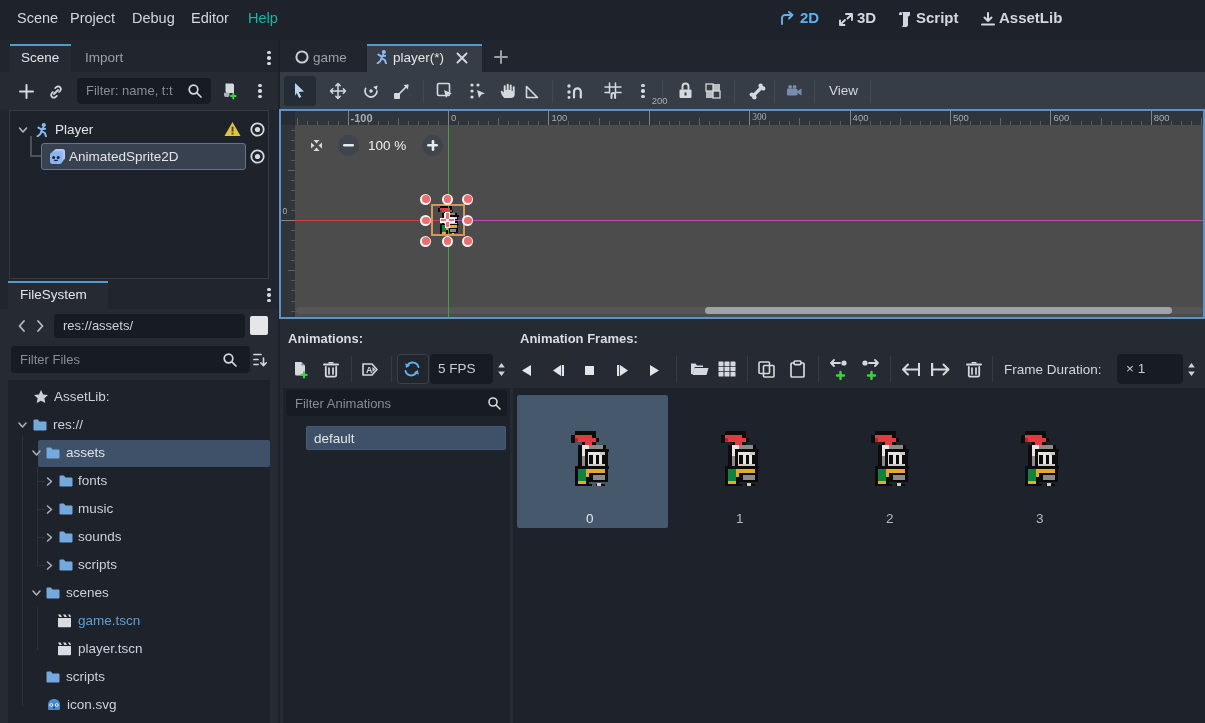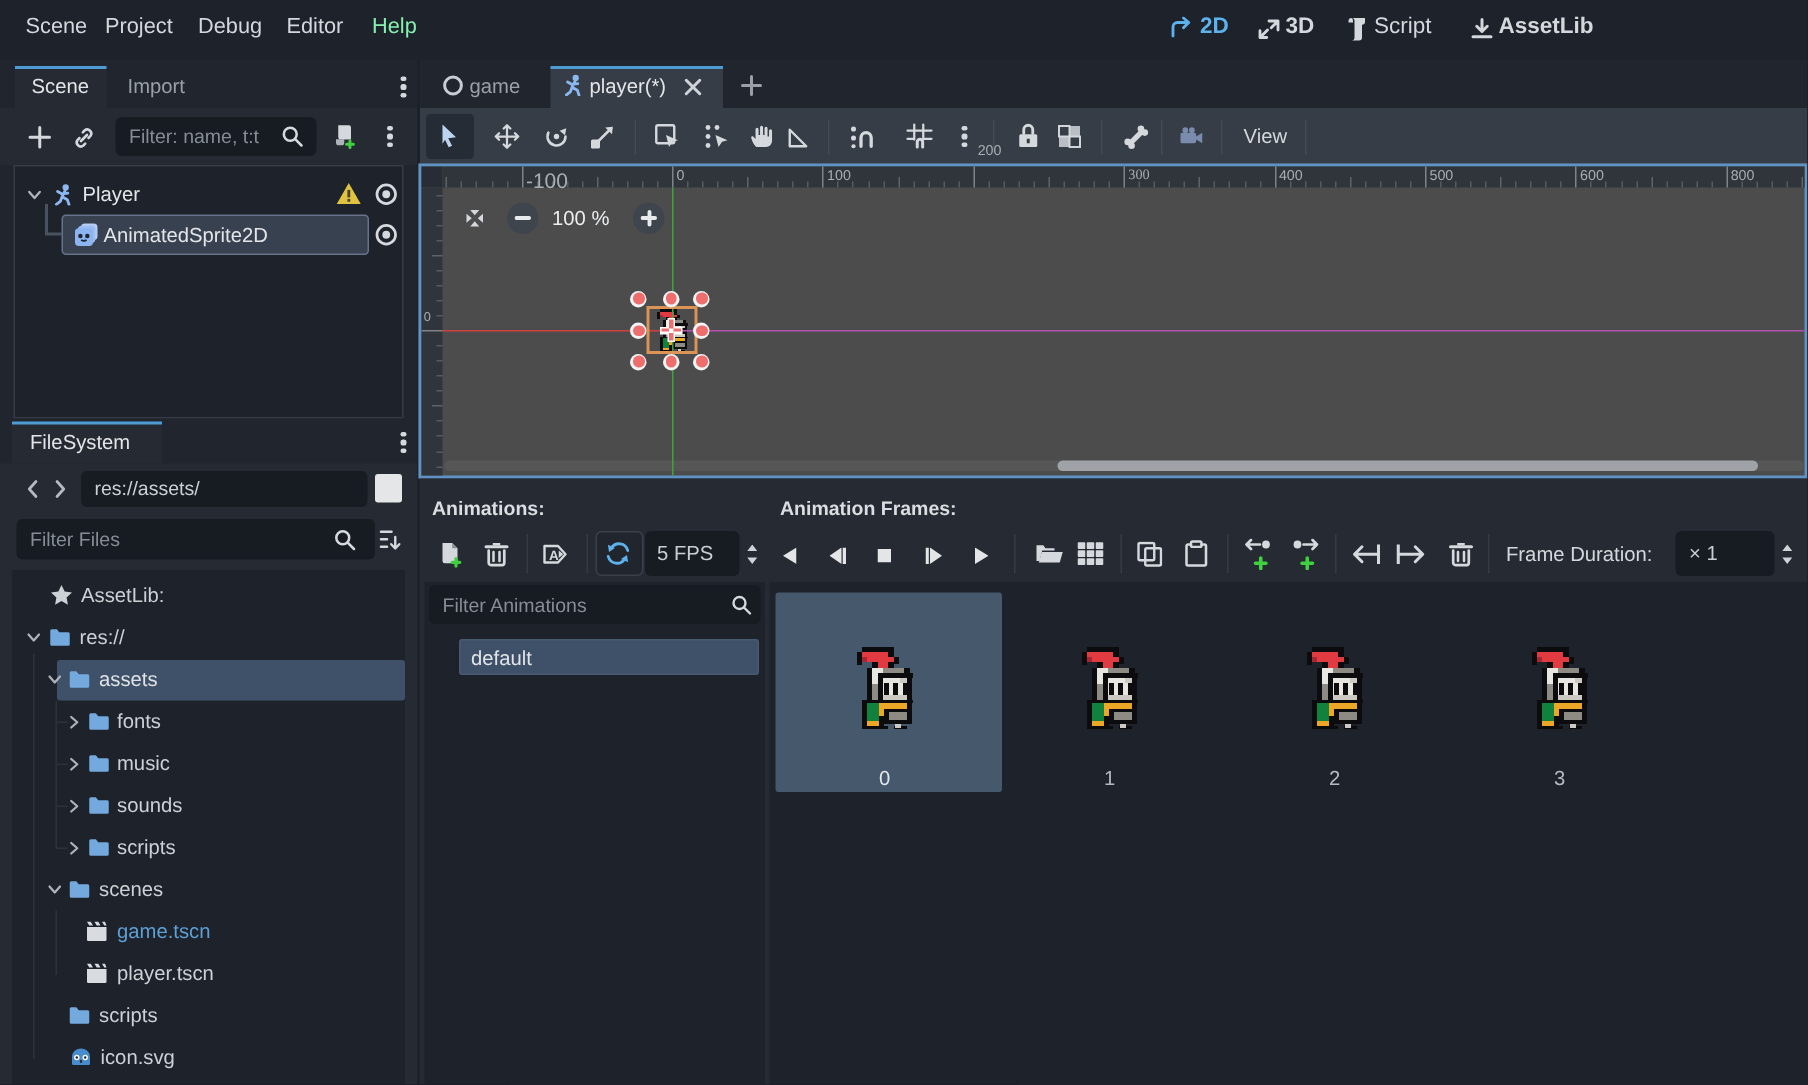--- a/index.html
+++ b/index.html
@@ -4,34 +4,34 @@
 #app{position:relative;width:1205px;height:723px;overflow:hidden;
  font-family:"Liberation Sans",sans-serif;background:#1d2129;}
 .abs{position:absolute;}
 </style></head><body>
 <div id="app">
 <div class="abs" style="left:0px;top:0px;width:1205px;height:40px;background:#1d222b"></div>
 <div class="abs" style="left:17px;top:10px;font-size:14.5px;color:#d4d7db;font-weight:400;white-space:nowrap;">Scene</div>
 <div class="abs" style="left:70px;top:10px;font-size:14.5px;color:#d4d7db;font-weight:400;white-space:nowrap;">Project</div>
 <div class="abs" style="left:132px;top:10px;font-size:14.5px;color:#d4d7db;font-weight:400;white-space:nowrap;">Debug</div>
 <div class="abs" style="left:191px;top:10px;font-size:14.5px;color:#d4d7db;font-weight:400;white-space:nowrap;">Editor</div>
-<div class="abs" style="left:248px;top:10px;font-size:14.5px;color:#86efac;font-weight:400;white-space:nowrap;text-align:center;">Help</div>
+<div class="abs" style="left:248px;top:10px;font-size:14.5px;color:#14b8a6;font-weight:400;white-space:nowrap;text-align:center;">Help</div>
 <svg class="abs" style="left:779px;top:11px;" width="17" height="17" viewBox="0 0 17 17">
       <path d="M3 13V7a3 3 0 013-3h7 M10 1l3.5 3L10 7.5" stroke="#5db2ec" stroke-width="1.9" fill="none" stroke-linecap="round" stroke-linejoin="round"></path>
     </svg>
 <div class="abs" style="left:800px;top:9px;font-size:15px;color:#5db2ec;font-weight:700;white-space:nowrap;">2D</div>
 <svg class="abs" style="left:838px;top:11px;" width="17" height="17" viewBox="0 0 17 17">
       <path d="M2 14l5-5 M2 9.5V14h4.5 M8 3h6v6 M14 3L9.5 7.5" stroke="#d4d7db" stroke-width="1.9" fill="none" stroke-linecap="round" stroke-linejoin="round"></path>
     </svg>
 <div class="abs" style="left:857px;top:9px;font-size:15px;color:#d4d7db;font-weight:700;white-space:nowrap;">3D</div>
 <svg class="abs" style="left:897px;top:11px;" width="16" height="17" viewBox="0 0 16 17">
       <path d="M4 1h9v2.5a2 2 0 01-2 2V14a2 2 0 01-2 2H4a2 2 0 002-2V3a2 2 0 00-2-2z" fill="#d4d7db"></path>
       <path d="M4 1a2 2 0 00-2 2v1h3V3a2 2 0 00-1-2z" fill="#d4d7db"></path>
     </svg>
-<div class="abs" style="left:916px;top:9px;font-size:15px;color:#d4d7db;font-weight:400;white-space:nowrap;">Script</div>
+<div class="abs" style="left:916px;top:9px;font-size:15px;color:#d4d7db;font-weight:700;white-space:nowrap;">Script</div>
 <svg class="abs" style="left:980px;top:11px;" width="16" height="17" viewBox="0 0 16 17">
       <path d="M8 2v8 M4.5 6.5L8 10l3.5-3.5 M2 13.5h12" stroke="#d4d7db" stroke-width="2" fill="none" stroke-linecap="round" stroke-linejoin="round"></path>
     </svg>
 <div class="abs" style="left:999px;top:9px;font-size:15px;color:#d4d7db;font-weight:700;white-space:nowrap;">AssetLib</div>
 <div class="abs" style="left:0px;top:40px;width:278px;height:683px;background:#21262e"></div>
 <div class="abs" style="left:10px;top:44px;width:61px;height:28px;background:#262b33"></div>
 <div class="abs" style="left:10px;top:44px;width:61px;height:2px;background:#4f9cd5"></div>
 <div class="abs" style="left:21px;top:50px;font-size:13.5px;color:#e3e5e8;font-weight:400;white-space:nowrap;">Scene</div>
 <div class="abs" style="left:85px;top:50px;font-size:13.5px;color:#9aa0a8;font-weight:400;white-space:nowrap;">Import</div>
 <div class="abs" style="left:267.3px;top:50.9px;width:3.4px;height:3.4px;border-radius:50%;background:#d5d9dd"></div>
@@ -391,21 +391,21 @@
 <div class="abs" style="left:1110.64px;top:120.5px;width:1px;height:4.5px;background:#565b62"></div>
 <div class="abs" style="left:1120.68px;top:120.5px;width:1px;height:4.5px;background:#565b62"></div>
 <div class="abs" style="left:1130.72px;top:120.5px;width:1px;height:4.5px;background:#565b62"></div>
 <div class="abs" style="left:1140.76px;top:120.5px;width:1px;height:4.5px;background:#565b62"></div>
 <div class="abs" style="left:1150.8px;top:111px;width:1px;height:14px;background:#7e838a"></div>
 <div class="abs" style="left:1160.84px;top:120.5px;width:1px;height:4.5px;background:#565b62"></div>
 <div class="abs" style="left:1170.88px;top:120.5px;width:1px;height:4.5px;background:#565b62"></div>
 <div class="abs" style="left:1180.92px;top:120.5px;width:1px;height:4.5px;background:#565b62"></div>
 <div class="abs" style="left:1190.96px;top:120.5px;width:1px;height:4.5px;background:#565b62"></div>
 <div class="abs" style="left:1201px;top:118px;width:1px;height:7px;background:#5f646b"></div>
-<div class="abs" style="left:350.6px;top:111.5px;font-size:14px;color:#a9adb2;font-weight:400;white-space:nowrap;">-100</div>
+<div class="abs" style="left:350.6px;top:111.5px;font-size:11px;color:#a9adb2;font-weight:700;white-space:nowrap;">-100</div>
 <div class="abs" style="left:451px;top:111.5px;font-size:9.5px;color:#a9adb2;font-weight:400;white-space:nowrap;">0</div>
 <div class="abs" style="left:551.4px;top:111.5px;font-size:9.5px;color:#a9adb2;font-weight:400;white-space:nowrap;">100</div>
 <div class="abs" style="left:651.8px;top:95px;font-size:9.5px;color:#a9adb2;font-weight:400;white-space:nowrap;">200</div>
 <div class="abs" style="left:752.2px;top:111.5px;font-size:9.5px;color:#a9adb2;font-weight:400;white-space:nowrap;font-family:Liberation Serif, serif;">300</div>
 <div class="abs" style="left:852.6px;top:111.5px;font-size:9.5px;color:#a9adb2;font-weight:400;white-space:nowrap;">400</div>
 <div class="abs" style="left:953px;top:111.5px;font-size:9.5px;color:#a9adb2;font-weight:400;white-space:nowrap;">500</div>
 <div class="abs" style="left:1053.4px;top:111.5px;font-size:9.5px;color:#a9adb2;font-weight:400;white-space:nowrap;">600</div>
 <div class="abs" style="left:1153.8px;top:111.5px;font-size:9.5px;color:#a9adb2;font-weight:400;white-space:nowrap;">800</div>
 <div class="abs" style="left:290.5px;top:129.84px;width:4.5px;height:1px;background:#565b62"></div>
 <div class="abs" style="left:290.5px;top:139.88px;width:4.5px;height:1px;background:#565b62"></div>

